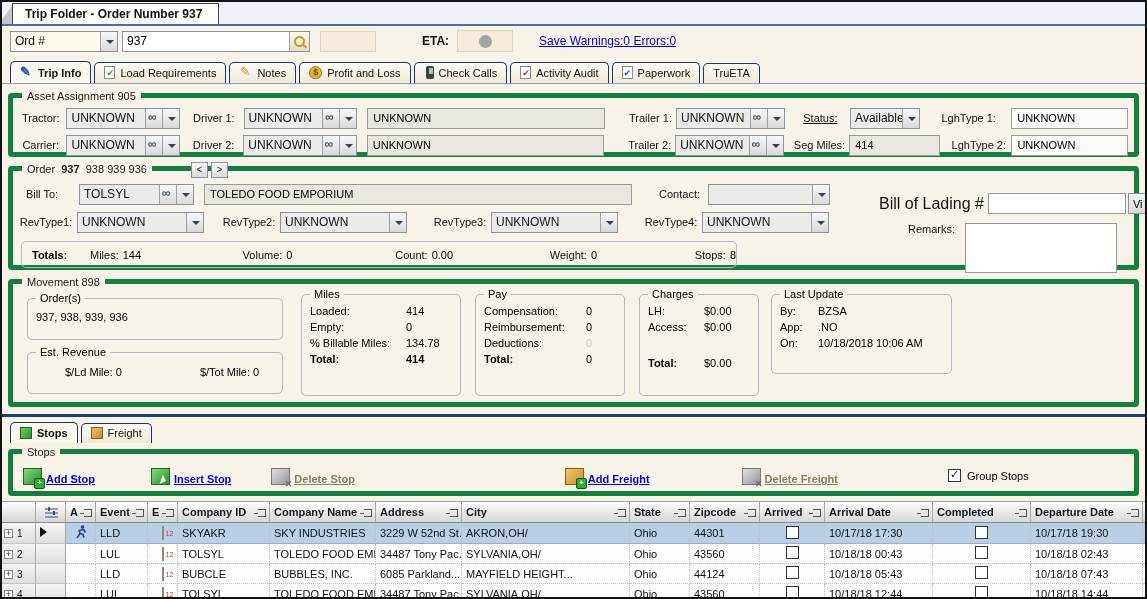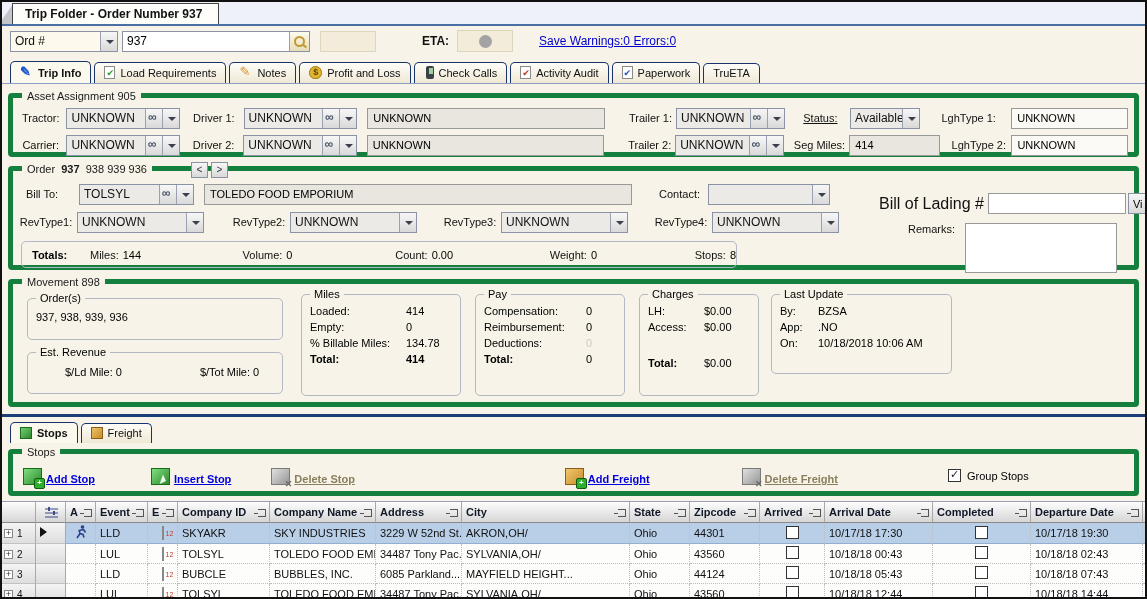--- a/index.html
+++ b/index.html
@@ -268,21 +268,21 @@
       <input class="wh-field" style="width: 138px; background: rgb(255, 255, 255); font-family: inherit;" value="">
       <button class="bolbtn">Vi</button>
     </div>
 
     <div class="frow" style="margin-top:6px;">
       <span class="lbl" style="width:58px;">RevType1:</span>
       <div class="combo" style="width:127px;">
         <span class="cval">UNKNOWN</span>
         <span class="cbtn chev"></span>
       </div>
-      <span class="lbl" style="width:58px; margin-left:28px;">RevType2:</span>
+      <span class="lbl" style="width:58px; margin-left:18px;">RevType2:</span>
       <div class="combo" style="width:127px;">
         <span class="cval">UNKNOWN</span>
         <span class="cbtn chev"></span>
       </div>
       <span class="lbl" style="width:58px; margin-left:26px;">RevType3:</span>
       <div class="combo" style="width:127px;">
         <span class="cval">UNKNOWN</span>
         <span class="cbtn chev"></span>
       </div>
       <span class="lbl" style="width:58px; margin-left:26px;">RevType4:</span>

